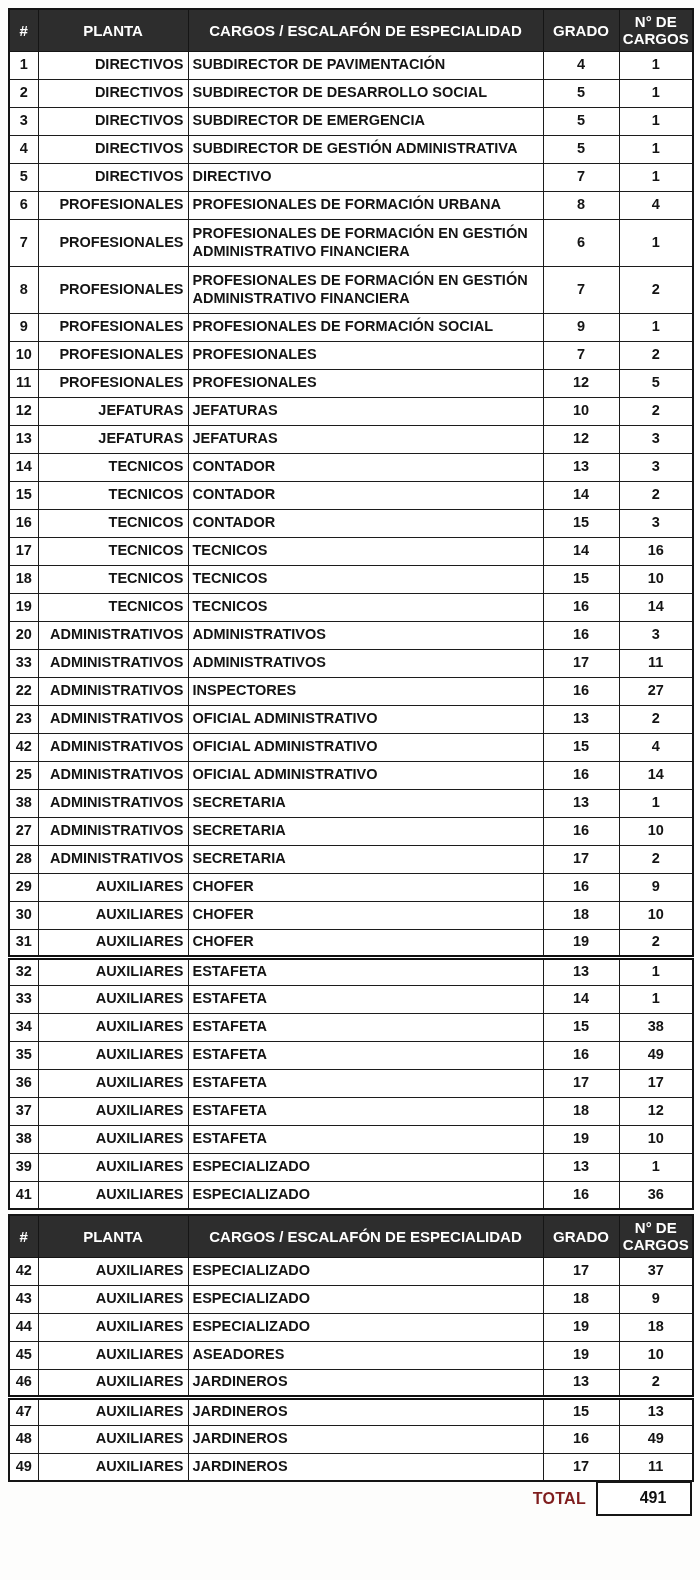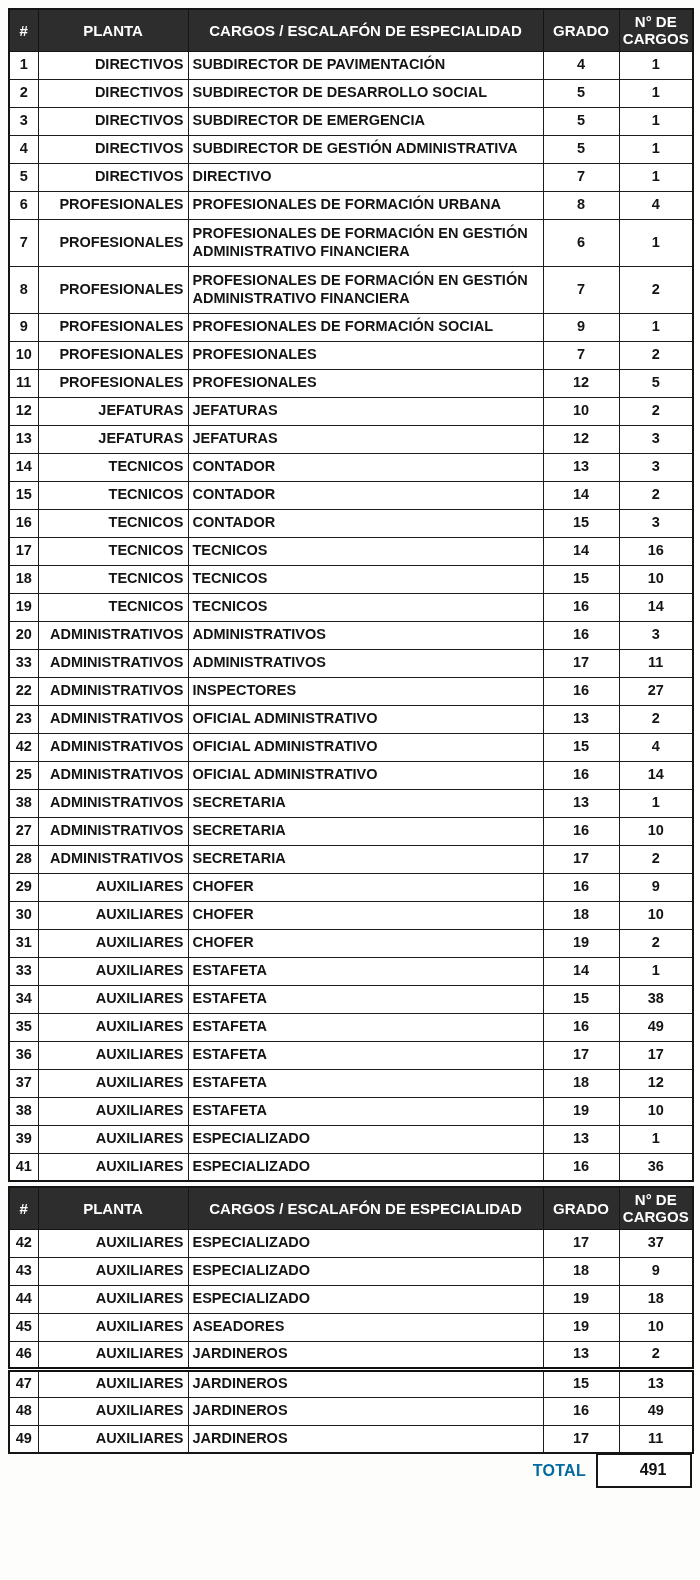--- a/index.html
+++ b/index.html
@@ -27,21 +27,21 @@
   td.c-num{text-align:center;padding:0 2px;}
   td.c-planta{text-align:right;padding-left:6px;}
   td.c-cargo{text-align:left;padding-left:8px;white-space:pre-line;margin-left:10px;}
   td.c-grado,td.c-cargos{text-align:center;}
   tr.break-above td{border-top:5px double #101010;}
   .seg2{margin-top:4px;}
   .total-bar{
     width:684px;display:flex;justify-content:flex-end;align-items:stretch;
   }
   .total-label{
-    font-weight:bold;font-size:16px;color:#0369a1;align-self:center;
+    font-weight:bold;font-size:16px;color:#7f1d1d;align-self:center;
     margin-right:10px;letter-spacing:.3px;
   }
   .total-value{
     width:74px;border:2px solid #151515;border-top-width:1.5px;
     text-align:center;font-weight:bold;font-size:16px;color:#101010;
     padding:6px 0 7px 18px;background:#ffffff;
   }
 </style>
 </head>
 <body>
@@ -278,20 +278,27 @@
           <td class="c-grado">18</td>
           <td class="c-cargos">10</td>
         </tr>
         <tr>
           <td class="c-num">31</td>
           <td class="c-planta">AUXILIARES</td>
           <td class="c-cargo">CHOFER</td>
           <td class="c-grado">19</td>
           <td class="c-cargos">2</td>
         </tr>
+        <tr class="break-above">
+          <td class="c-num">32</td>
+          <td class="c-planta">AUXILIARES</td>
+          <td class="c-cargo">ESTAFETA</td>
+          <td class="c-grado">13</td>
+          <td class="c-cargos">1</td>
+        </tr>
         <tr>
           <td class="c-num">33</td>
           <td class="c-planta">AUXILIARES</td>
           <td class="c-cargo">ESTAFETA</td>
           <td class="c-grado">14</td>
           <td class="c-cargos">1</td>
         </tr>
         <tr>
           <td class="c-num">34</td>
           <td class="c-planta">AUXILIARES</td>

